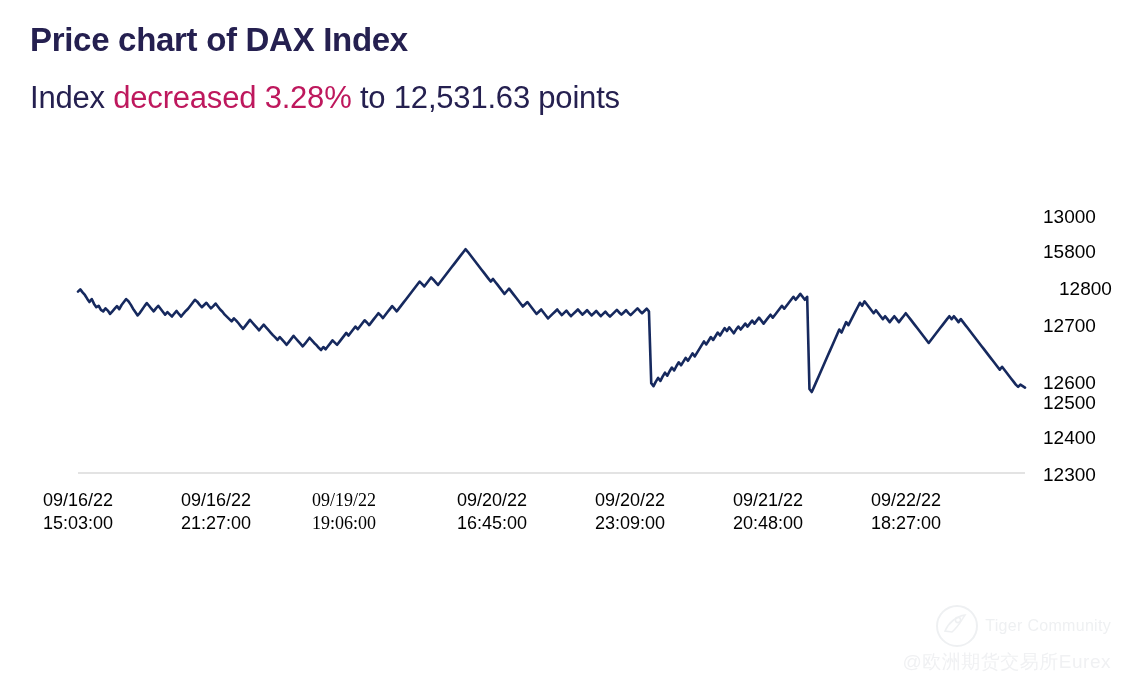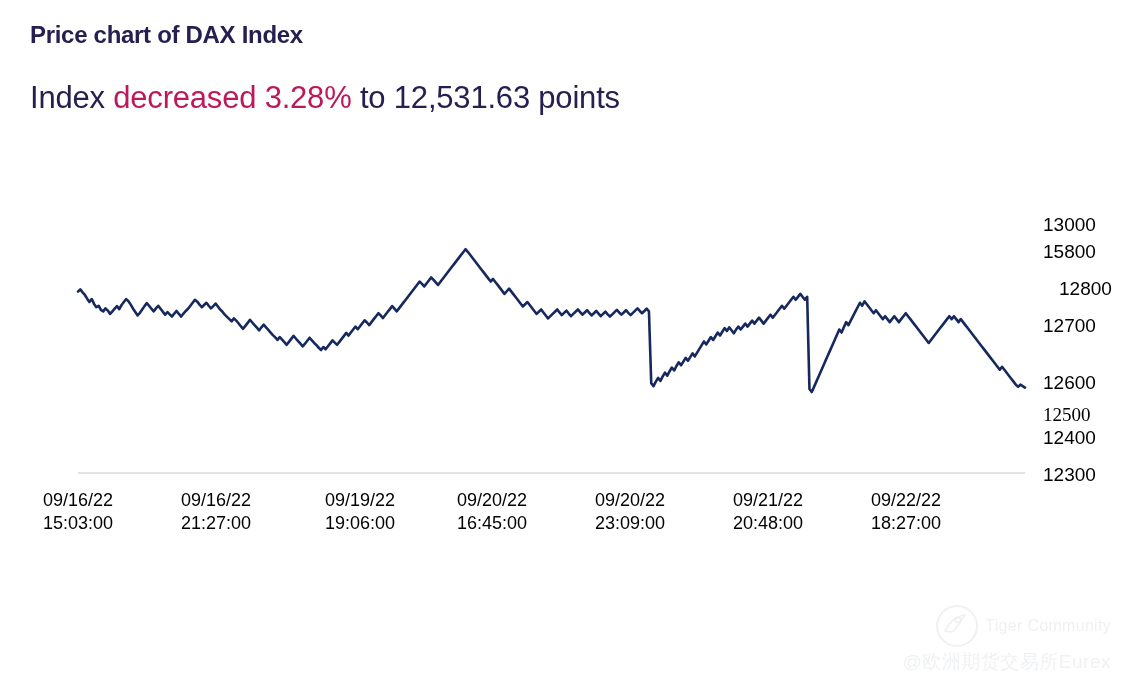--- a/index.html
+++ b/index.html
@@ -13,21 +13,21 @@
     position: relative;
     overflow: hidden;
     font-family: "Liberation Sans", sans-serif;
     -webkit-font-smoothing: antialiased;
   }
 
   #page-title {
     position: absolute;
     left: 30px;
     top: 21px;
-    font-size: 24px;
+    font-size: 33px;
     font-weight: bold;
     color: #252050;
     letter-spacing: -0.3px;
     white-space: nowrap;
   }
 
   #page-subtitle {
     position: absolute;
     left: 30px;
     top: 80px;
@@ -136,34 +136,34 @@
 </div>
 
 <div id="chart-area">
 
   <svg id="plot-svg" width="1125" height="685">
     <line id="x-axis-line" x1="78" y1="473" x2="1025" y2="473" stroke="#e3e3e3" stroke-width="2"></line>
     <polyline id="series-path" fill="none" stroke="#16295e" stroke-width="2.6" stroke-linejoin="round" stroke-linecap="round" points="78.00,291.62 80.29,289.39 82.59,292.36 84.88,294.97 87.17,298.69 89.46,302.04 91.76,299.06 94.05,303.90 96.34,307.24 98.64,305.76 100.93,309.85 103.22,311.34 105.52,308.36 107.81,310.59 110.10,313.94 112.39,311.34 114.69,308.73 116.98,306.13 119.27,309.10 121.57,305.01 123.86,302.04 126.15,299.06 128.45,301.29 130.74,304.64 133.03,308.73 135.32,312.08 137.62,315.43 139.91,312.82 142.20,309.48 144.50,306.13 146.79,303.15 149.08,305.76 151.38,308.73 153.67,311.34 155.96,308.36 158.25,305.76 160.55,308.73 162.84,311.71 165.13,314.68 167.43,312.08 169.72,314.31 172.01,316.54 174.31,313.57 176.60,310.96 178.89,313.94 181.18,316.54 183.48,313.57 185.77,310.96 188.06,308.73 190.36,305.76 192.65,302.78 194.94,299.80 197.23,301.66 199.53,304.64 201.82,307.24 204.11,305.01 206.41,302.78 208.70,305.76 210.99,308.36 213.29,306.13 215.58,303.52 217.87,306.50 220.16,309.48 222.46,311.71 224.75,314.68 227.04,316.92 229.34,319.15 231.63,321.38 233.92,318.40 236.22,320.64 238.51,323.24 240.80,326.22 243.09,328.82 245.39,325.84 247.68,322.87 249.97,319.89 252.27,322.50 254.56,325.10 256.85,327.70 259.15,330.31 261.44,327.33 263.73,324.73 266.02,327.33 268.32,329.94 270.61,332.54 272.90,335.14 275.20,337.38 277.49,339.98 279.78,337.00 282.08,339.61 284.37,342.21 286.66,344.82 288.95,341.84 291.25,338.86 293.54,335.89 295.83,338.49 298.13,341.10 300.42,343.70 302.71,346.30 305.00,343.70 307.30,340.72 309.59,337.75 311.88,340.35 314.18,342.96 316.47,345.19 318.76,347.79 321.06,350.02 323.35,347.05 325.64,349.28 327.93,346.30 330.23,343.33 332.52,340.35 334.81,342.58 337.11,344.82 339.40,341.84 341.69,338.86 343.99,335.89 346.28,332.91 348.57,335.52 350.86,332.54 353.16,329.56 355.45,326.59 357.74,329.19 360.04,326.22 362.33,323.24 364.62,320.26 366.92,322.50 369.21,325.10 371.50,322.12 373.79,319.15 376.09,316.17 378.38,313.20 380.67,315.43 382.97,318.03 385.26,315.06 387.55,312.08 389.85,309.10 392.14,306.13 394.43,308.73 396.72,311.34 399.02,308.36 401.31,305.38 403.60,302.41 405.90,299.43 408.19,296.46 410.48,293.48 412.77,290.50 415.07,287.53 417.36,284.55 419.65,281.58 421.95,283.81 424.24,286.41 426.53,283.44 428.83,280.46 431.12,277.48 433.41,279.72 435.70,282.32 438.00,284.92 440.29,281.95 442.58,278.97 444.88,276.00 447.17,273.02 449.46,270.04 451.76,267.07 454.05,264.09 456.34,261.12 458.63,258.14 460.93,255.16 463.22,252.19 465.51,249.21 467.81,251.82 470.10,254.79 472.39,257.77 474.69,260.74 476.98,263.72 479.27,266.70 481.56,269.67 483.86,272.65 486.15,275.62 488.44,278.60 490.74,281.58 493.03,278.97 495.32,281.95 497.62,284.92 499.91,287.90 502.20,290.88 504.49,293.85 506.79,291.25 509.08,288.64 511.37,291.62 513.67,294.60 515.96,297.57 518.25,300.55 520.54,303.52 522.84,306.50 525.13,304.27 527.42,302.04 529.72,305.01 532.01,307.99 534.30,310.96 536.60,313.94 538.89,311.71 541.18,309.48 543.47,312.45 545.77,315.43 548.06,318.40 550.35,316.17 552.65,313.94 554.94,311.71 557.23,309.48 559.53,312.45 561.82,315.06 564.11,312.82 566.40,310.59 568.70,313.57 570.99,316.17 573.28,313.94 575.58,311.71 577.87,309.48 580.16,312.08 582.46,314.68 584.75,312.45 587.04,310.22 589.33,312.82 591.63,315.43 593.92,313.20 596.21,310.96 598.51,313.57 600.80,316.17 603.09,313.94 605.38,311.71 607.68,314.31 609.97,316.54 612.26,314.31 614.56,312.08 616.85,309.85 619.14,312.45 621.44,314.68 623.73,312.45 626.02,310.22 628.31,312.82 630.61,315.06 632.90,312.82 635.19,310.59 637.49,308.36 639.78,310.96 642.07,313.20 644.37,310.96 646.66,308.73 648.95,311.34 651.24,383.13 653.54,386.11 655.83,381.64 658.12,377.92 660.42,380.90 662.71,376.44 665.00,372.72 667.30,375.69 669.59,371.23 671.88,367.51 674.17,370.48 676.47,366.02 678.76,362.30 681.05,365.28 683.35,361.56 685.64,357.84 687.93,360.81 690.23,357.09 692.52,353.37 694.81,356.35 697.10,352.63 699.40,348.91 701.69,345.19 703.98,341.47 706.28,344.44 708.57,340.72 710.86,337.00 713.15,339.98 715.45,336.26 717.74,332.54 720.03,335.52 722.33,331.80 724.62,328.08 726.91,331.05 729.21,327.33 731.50,330.31 733.79,333.28 736.08,329.56 738.38,326.59 740.67,329.56 742.96,326.59 745.26,323.61 747.55,326.59 749.84,323.61 752.14,320.64 754.43,323.61 756.72,320.64 759.01,317.66 761.31,320.64 763.60,323.61 765.89,320.64 768.19,317.66 770.48,314.68 772.77,317.66 775.07,314.68 777.36,311.71 779.65,308.73 781.94,305.76 784.24,308.73 786.53,305.76 788.82,302.78 791.12,299.80 793.41,296.83 795.70,299.80 798.00,296.83 800.29,293.85 802.58,296.83 804.87,299.80 807.17,296.83 809.46,389.08 811.75,392.06 814.05,386.85 816.34,381.64 818.63,376.44 820.92,371.23 823.22,366.02 825.51,360.81 827.80,355.60 830.10,350.40 832.39,345.19 834.68,339.98 836.98,334.77 839.27,329.56 841.56,332.54 843.85,327.33 846.15,322.12 848.44,325.10 850.73,320.64 853.03,316.17 855.32,311.71 857.61,307.24 859.91,302.78 862.20,305.76 864.49,301.29 866.78,304.27 869.08,307.24 871.37,310.22 873.66,313.20 875.96,310.22 878.25,313.20 880.54,316.17 882.84,319.15 885.13,316.17 887.42,319.15 889.71,322.12 892.01,319.15 894.30,316.17 896.59,319.15 898.89,322.12 901.18,319.15 903.47,316.17 905.77,313.20 908.06,316.17 910.35,319.15 912.64,322.12 914.94,325.10 917.23,328.08 919.52,331.05 921.82,334.03 924.11,337.00 926.40,339.98 928.69,342.96 930.99,339.98 933.28,337.00 935.57,334.03 937.87,331.05 940.16,328.08 942.45,325.10 944.75,322.12 947.04,319.15 949.33,316.17 951.62,319.15 953.92,316.17 956.21,319.15 958.50,322.12 960.80,319.15 963.09,322.12 965.38,325.10 967.68,328.08 969.97,331.05 972.26,334.03 974.55,337.00 976.85,339.98 979.14,342.96 981.43,345.93 983.73,348.91 986.02,351.88 988.31,354.86 990.61,357.84 992.90,360.81 995.19,363.79 997.48,366.76 999.78,369.74 1002.07,366.76 1004.36,369.74 1006.66,372.72 1008.95,375.69 1011.24,378.67 1013.54,381.64 1015.83,384.62 1018.12,386.85 1020.41,384.62 1022.71,386.11 1025.00,387.60"></polyline>
   </svg>
 
   <div class="y-axis-labels" id="y-axis-labels">
-      <div class="y-tick-label" style="top: 215px;">13000</div>
+      <div class="y-tick-label" style="top: 207px;">13000</div>
       <div class="y-tick-label" style="top: 241.7px;">15800</div>
       <div class="y-tick-label" style="top: 278.9px; margin-left: 16px;">12800</div>
       <div class="y-tick-label" style="top: 316.1px;">12700</div>
       <div class="y-tick-label" style="top: 353.3px; margin-top: 20px;">12600</div>
-      <div class="y-tick-label" style="top: 405px; font-family: Liberation Serif, serif;">12500</div>
+      <div class="y-tick-label" style="top: 393px;">12500</div>
       <div class="y-tick-label" style="top: 427.7px;">12400</div>
       <div class="y-tick-label" style="top: 464.9px;">12300</div>
     </div>
 
   <div class="x-axis-labels" id="x-axis-labels">
       <div class="x-tick-label" style="left: -2px;"><span class="tl1">09/16/22</span><span class="tl2">15:03:00</span></div>
       <div class="x-tick-label" style="left: 136px;"><span class="tl1">09/16/22</span><span class="tl2">21:27:00</span></div>
-      <div class="x-tick-label" style="left: 280px;"><span class="tl1">09/19/22</span><span class="tl2">19:06:00</span></div>
+      <div class="x-tick-label" style="left: 264px; font-family: Liberation Serif, serif;"><span class="tl1">09/19/22</span><span class="tl2">19:06:00</span></div>
       <div class="x-tick-label" style="left: 412px;"><span class="tl1">09/20/22</span><span class="tl2">16:45:00</span></div>
       <div class="x-tick-label" style="left: 550px;"><span class="tl1">09/20/22</span><span class="tl2">23:09:00</span></div>
       <div class="x-tick-label" style="left: 688px;"><span class="tl1">09/21/22</span><span class="tl2">20:48:00</span></div>
       <div class="x-tick-label" style="left: 826px;"><span class="tl1">09/22/22</span><span class="tl2">18:27:00</span></div>
     </div>
 
 </div>
 
 <div id="watermark">
   <div id="watermark-row">

